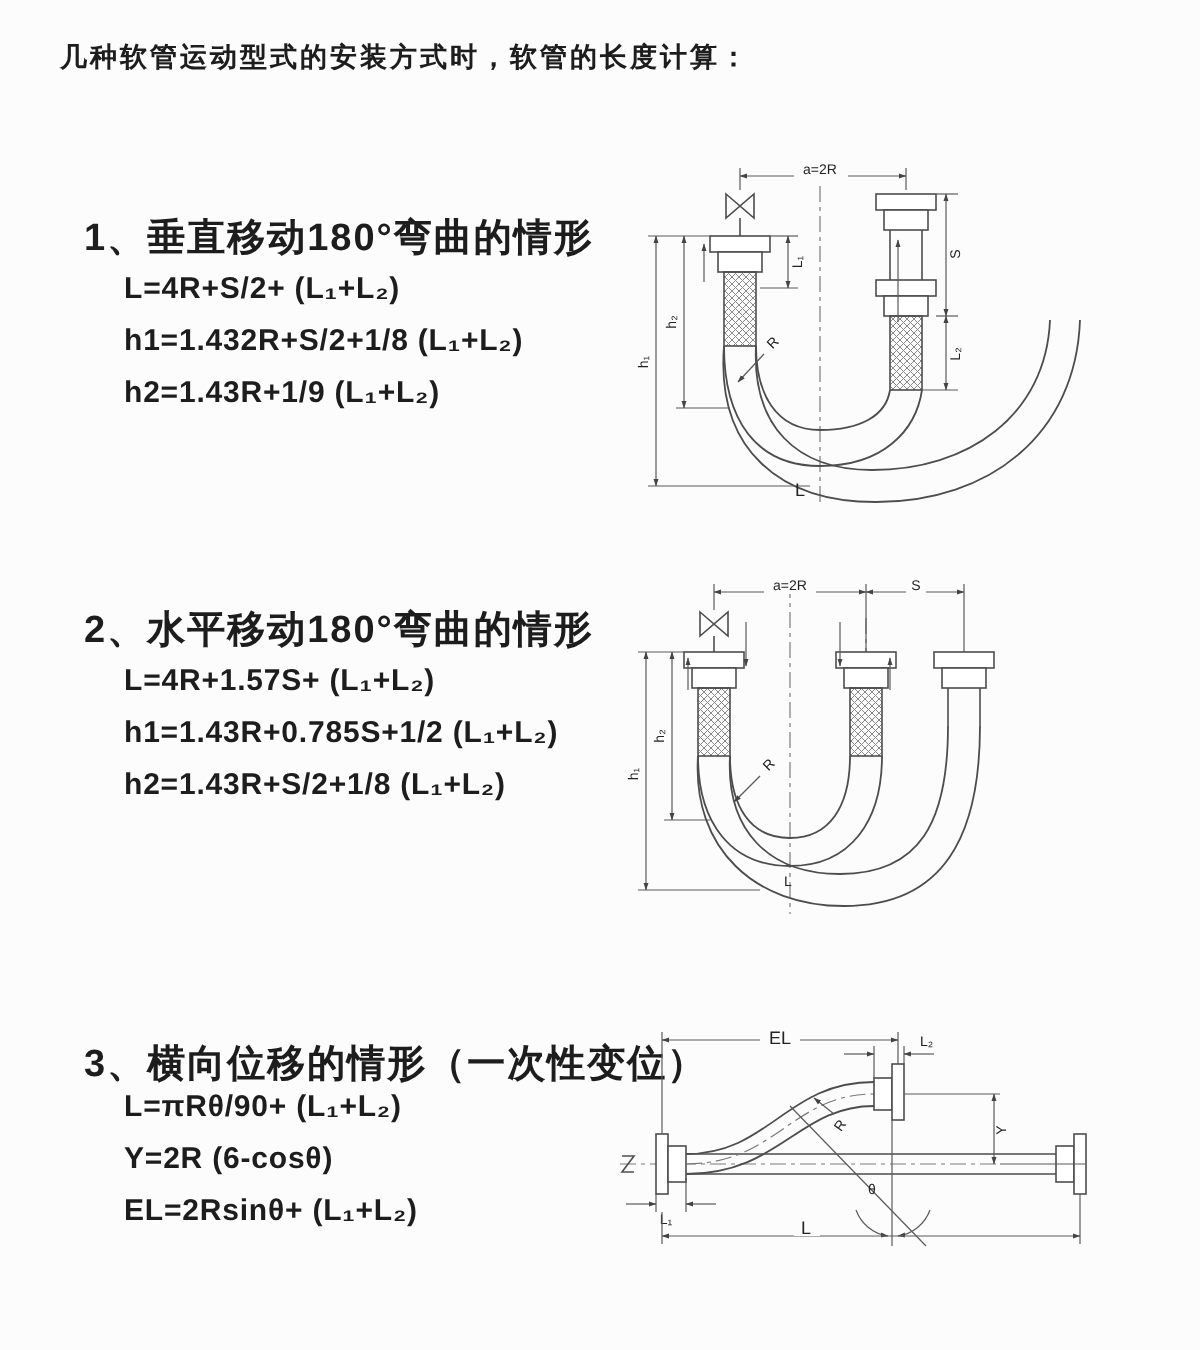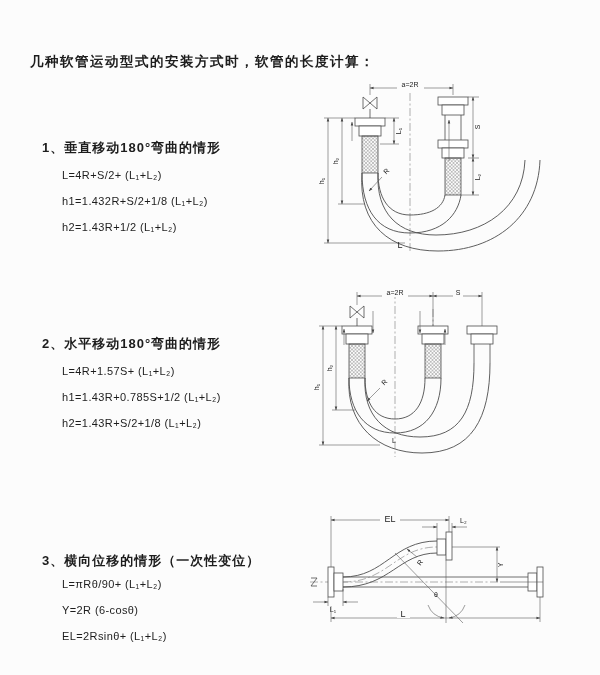--- a/index.html
+++ b/index.html
@@ -2,24 +2,24 @@
 <html><head>
 <meta charset="utf-8">
 <style>
   html,body{margin:0;padding:0;}
   body{
     width:600px;height:675px;position:relative;overflow:hidden;
     background:#fcfcfc;
     font-family:"Liberation Sans","DejaVu Sans",sans-serif;
     color:#1d1d1d;
   }
-  .t{position:absolute;white-space:nowrap;margin-top:33px;}
+  .t{position:absolute;white-space:nowrap;}
   .doc-title{left:30px;top:20px;font-size:13.5px;font-weight:600;letter-spacing:1.5px;}
-  .heading{font-size:13px;font-weight:600;letter-spacing:1px;}
-  .formula{font-size:11px;letter-spacing:0.4px;font-weight:400;}
+  .heading{font-size:19px;font-weight:600;letter-spacing:1px;}
+  .formula{font-size:15px;letter-spacing:0.4px;font-weight:700;}
   .h1s{left:42px;top:106px}.f11{left:62px;top:136px}.f12{left:62px;top:162px}.f13{left:62px;top:188px}
   .h2s{left:42px;top:302px}.f21{left:62px;top:332px}.f22{left:62px;top:358px}.f23{left:62px;top:384px}
   .h3s{left:42px;top:519px}.f31{left:62px;top:545px}.f32{left:62px;top:571px}.f33{left:62px;top:597px}
   svg.diagram{position:absolute;}
   #d1{left:310px;top:65px;}
   #d2{left:310px;top:283px;}
   #d3{left:300px;top:505px;}
   .ln{stroke:#4d4d4d;stroke-width:0.8;fill:none;}
   .fl{fill:#fff;stroke:#4d4d4d;stroke-width:0.8;}
   .hose{stroke:#4d4d4d;stroke-width:0.9;fill:none;}
@@ -30,21 +30,21 @@
   .wbg{fill:#fcfcfc;stroke:none;}
 </style>
 </head>
 <body>
 
 <div class="t doc-title">几种软管运动型式的安装方式时，软管的长度计算：</div>
 
 <div class="t heading h1s">1、垂直移动180°弯曲的情形</div>
 <div class="t formula f11">L=4R+S/2+ (L₁+L₂)</div>
 <div class="t formula f12">h1=1.432R+S/2+1/8 (L₁+L₂)</div>
-<div class="t formula f13">h2=1.43R+1/2 (L₁+L₂)</div>
+<div class="t formula f13">h2=1.43R+1/9 (L₁+L₂)</div>
 
 <div class="t heading h2s">2、水平移动180°弯曲的情形</div>
 <div class="t formula f21">L=4R+1.57S+ (L₁+L₂)</div>
 <div class="t formula f22">h1=1.43R+0.785S+1/2 (L₁+L₂)</div>
 <div class="t formula f23">h2=1.43R+S/2+1/8 (L₁+L₂)</div>
 
 <div class="t heading h3s">3、横向位移的情形（一次性变位）</div>
 <div class="t formula f31">L=πRθ/90+ (L₁+L₂)</div>
 <div class="t formula f32">Y=2R (6-cosθ)</div>
 <div class="t formula f33">EL=2Rsinθ+ (L₁+L₂)</div>

